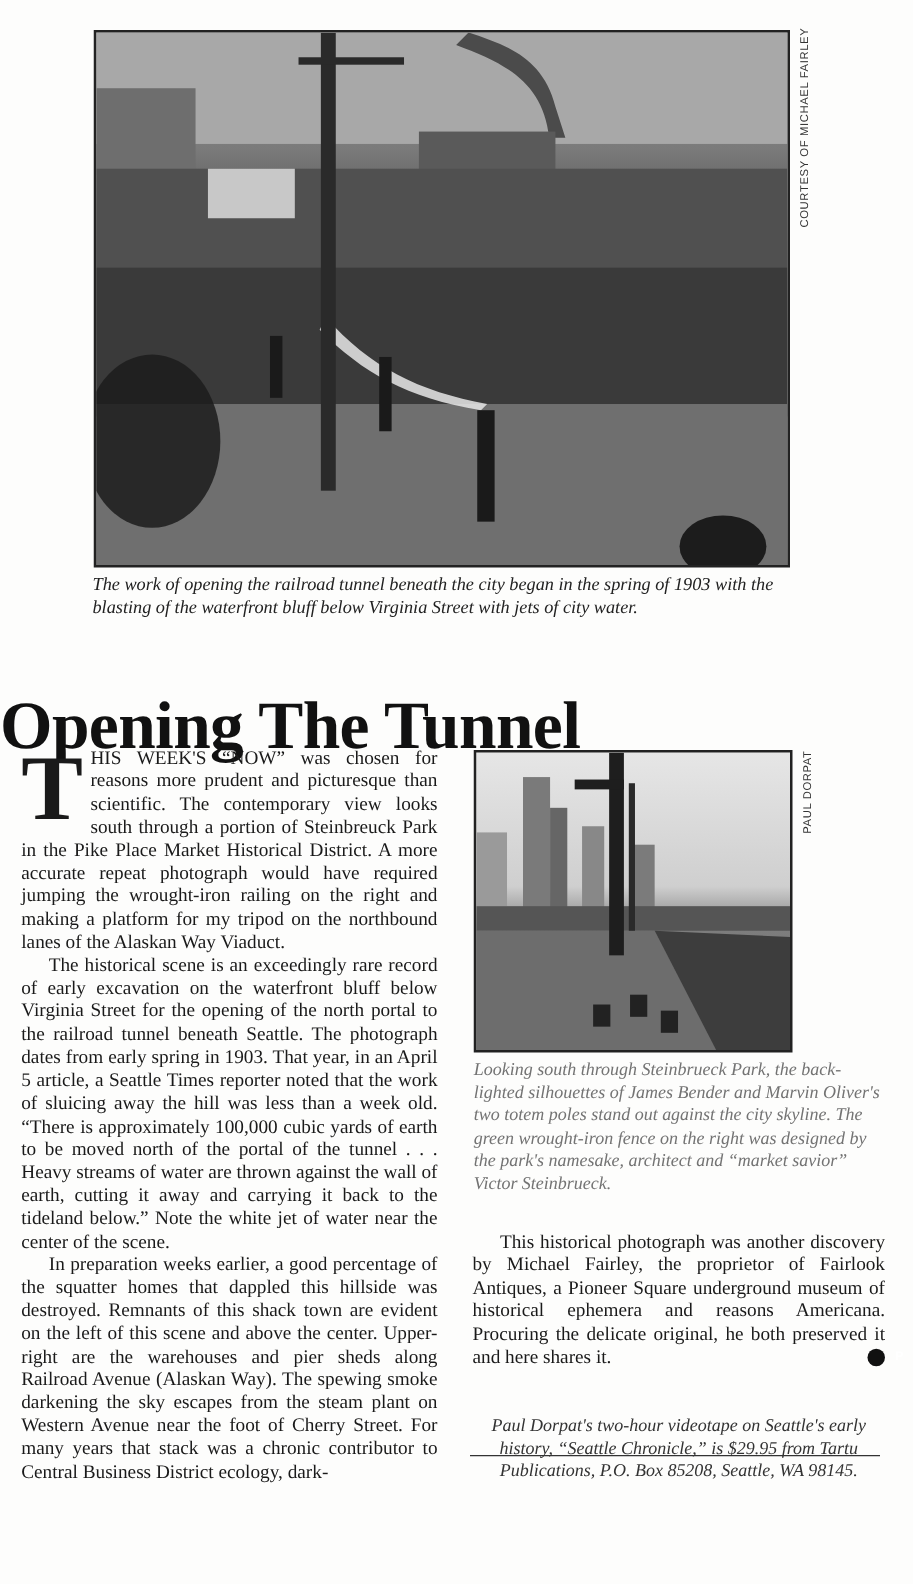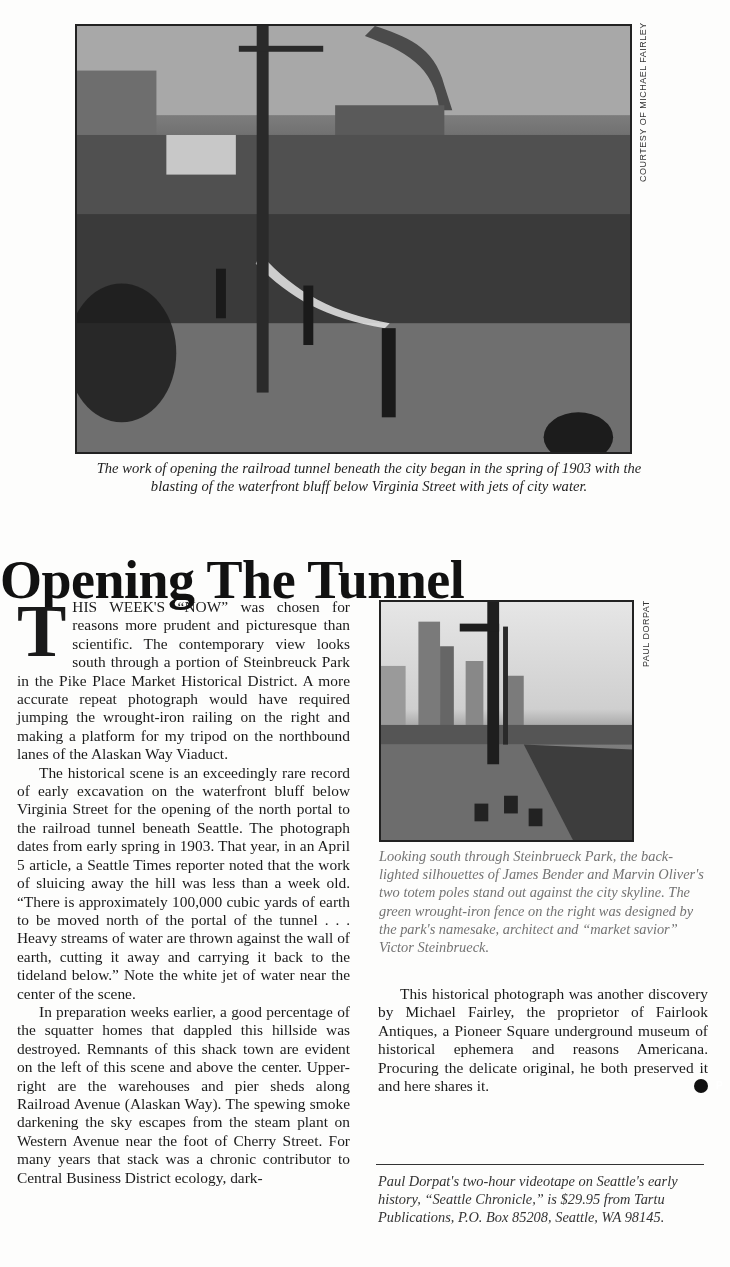--- a/index.html
+++ b/index.html
@@ -8,42 +8,42 @@
   .photo1{position:absolute;left:75px;top:24px;width:557px;height:430px;
           border:2px solid #222;box-sizing:border-box;overflow:hidden;
           background:linear-gradient(180deg,#9a9a9a 0%,#7a7a7a 22%,#4a4a4a 40%,#3b3b3b 55%,#5a5a5a 70%,#6b6b6b 85%,#4f4f4f 100%);}
   .photo1 svg{position:absolute;left:0;top:0;width:100%;height:100%;}
   .credit{position:absolute;font-family:"Liberation Sans","DejaVu Sans",sans-serif;
           font-size:9px;letter-spacing:0.5px;color:#333;transform:rotate(-90deg);
           transform-origin:left top;white-space:nowrap;}
   .credit1{left:638px;top:182px;}
   .credit2{left:641px;top:667px;}
   .caption1{position:absolute;left:74px;top:459px;width:590px;font-style:italic;
-            font-size:14.6px;line-height:18px;color:#222;text-align:center;}
+            font-size:14.6px;line-height:18px;color:#222;}
   .headline{position:absolute;left:0;width:730px;top:512px;text-align:left;
             font-size:54px;line-height:64px;font-weight:bold;letter-spacing:-0.5px;color:#111;}
   .col{position:absolute;font-size:15.4px;line-height:18.4px;text-align:justify;color:#1a1a1a;}
   .col p{margin:0;}
   .col p.indent{text-indent:22px;}
   .colL{left:17px;top:598px;width:333px;}
   .colR{left:378px;top:985px;width:330px;}
   .dropcap{float:left;font-size:74px;line-height:58px;font-weight:bold;margin:2px 6px 0 0;
            padding-top:2px;}
   .photo2{position:absolute;left:379px;top:600px;width:255px;height:242px;
           border:2px solid #222;box-sizing:border-box;overflow:hidden;
           background:linear-gradient(180deg,#e6e6e6 0%,#cfcfcf 45%,#7d7d7d 60%,#6a6a6a 100%);}
   .photo2 svg{position:absolute;left:0;top:0;width:100%;height:100%;}
   .caption2{position:absolute;left:379px;top:847px;width:330px;font-style:italic;
             font-size:14.4px;line-height:18.2px;color:#737373;}
   .pmark{display:inline-block;width:14px;height:14px;border-radius:50%;background:#111;
          color:#fff;font-family:"Liberation Sans","DejaVu Sans",sans-serif;font-weight:bold;
          font-size:10px;line-height:14px;text-align:center;float:right;margin-top:2px;}
   .rule{position:absolute;left:376px;top:1164px;width:328px;height:1px;background:#333;}
-  .tagline{position:absolute;left:378px;top:1172px;width:330px;font-style:italic;
-           font-size:14.4px;line-height:18.2px;color:#333;}
+  .tagline{position:absolute;left:378px;top:1132px;width:330px;font-style:italic;
+           font-size:14.4px;line-height:18.2px;color:#333;text-align:center;}
 </style>
 </head>
 <body>
 
 <div class="photo1">
   <svg viewBox="0 0 557 430" preserveAspectRatio="none">
     <rect x="0" y="0" width="557" height="90" fill="#a8a8a8"></rect>
     <path d="M300 0 C330 10 360 20 370 60 L378 85 L365 85 C360 40 330 25 290 10 Z" fill="#333" opacity="0.8"></path>
     <rect x="0" y="45" width="80" height="70" fill="#6e6e6e"></rect>
     <rect x="260" y="80" width="110" height="50" fill="#5a5a5a"></rect>

